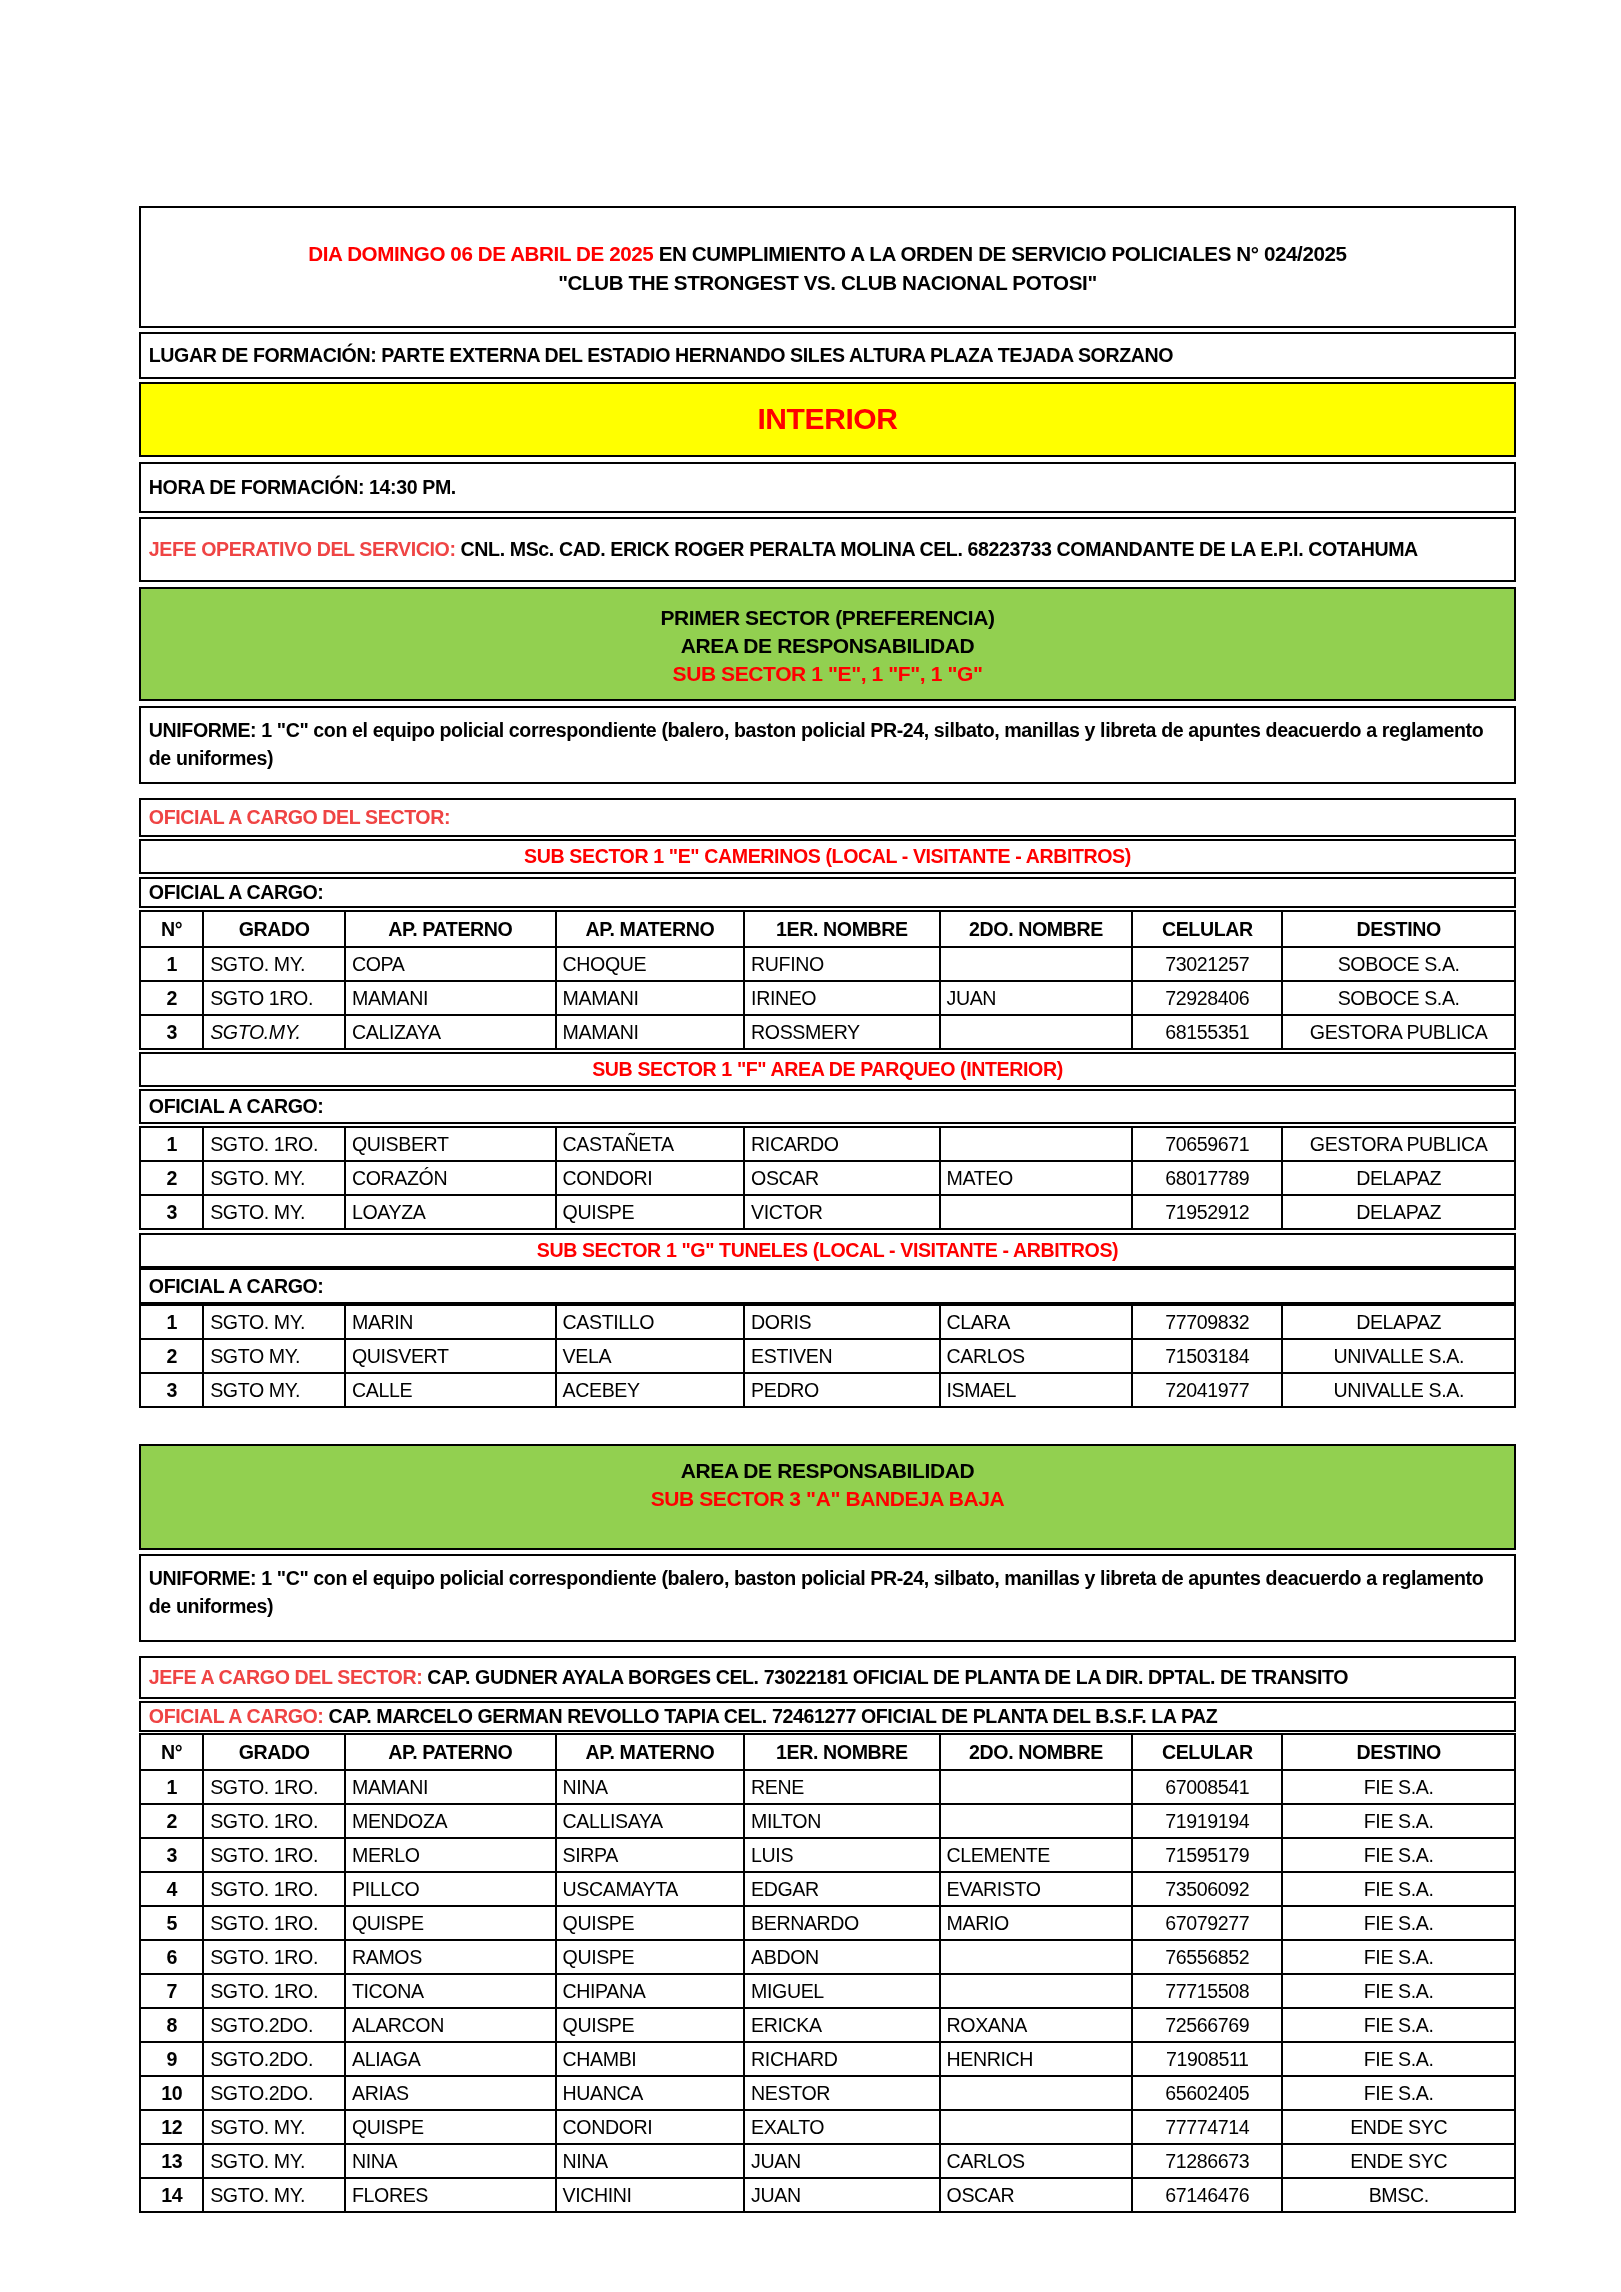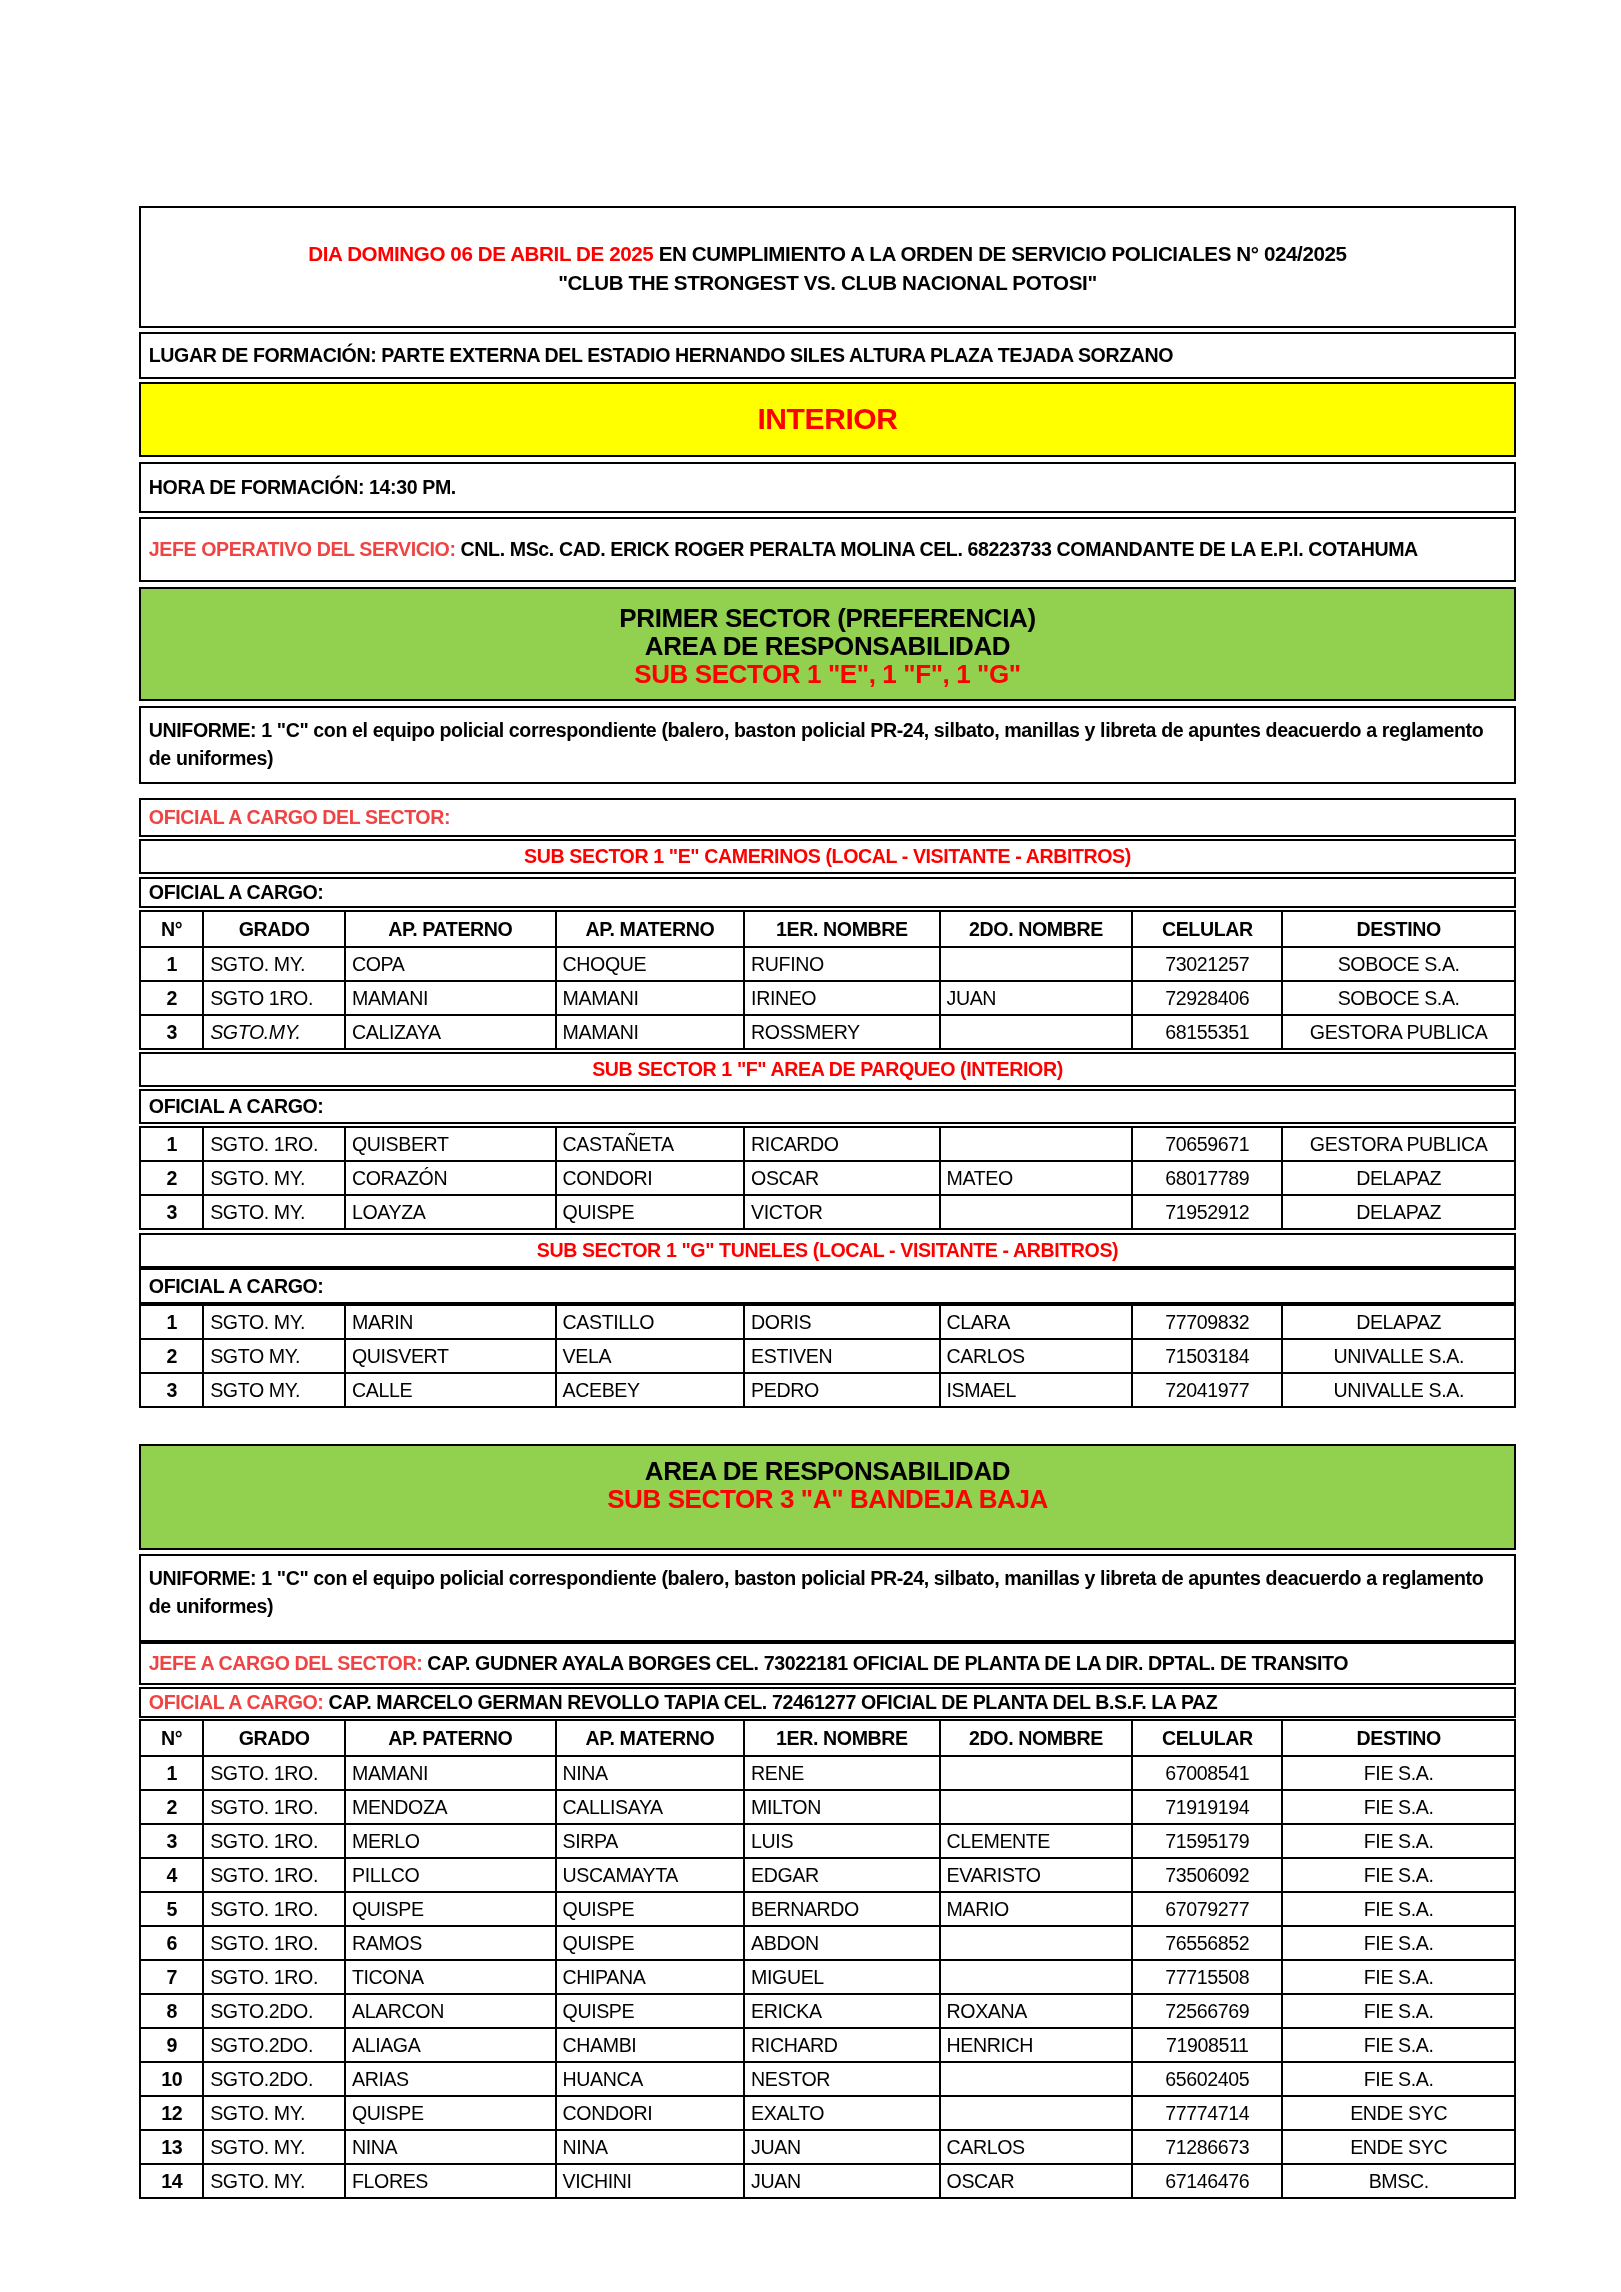--- a/index.html
+++ b/index.html
@@ -29,29 +29,29 @@
   .lugar-row { height: 47px; }
   .hora-row  { height: 51px; margin-top: 4.9px; }
   .jefe-row  { height: 65px; }
   .text-row .seg-red { color: #ef4444; white-space: pre; }
   .text-row .seg-black { white-space: pre-wrap; }
 
   
   .green-band { margin-top: 5.9px; background: #92D050; text-align: center; padding-top: 14.7px; }
   .green-band.first { height: 114px; }
   .green-band.third { height: 106px; margin-top: 36px; padding-top: 10.8px; }
-  .green-line { font-size: 26px; font-weight: bold; line-height: 28px; }
+  .green-line { font-size: 21px; font-weight: bold; line-height: 28px; }
 
   .uniforme-row { margin-top: 4.9px; min-height: 78px; font-size: 19.6px; font-weight: bold; padding: 7.8px 7.8px; line-height: 28px; }
   .uniforme-row.second { min-height: 88px; margin-top: 3.9px; }
 
   .oficial-sector-row { margin-top: 14px; height: 39px; }
   .sub-label-row { margin-top: 2px; height: 35px; text-align: center; font-size: 19.6px; font-weight: bold; color: #FF0000; line-height: 30px; }
   .oficial-row { margin-top: 2.9px; height: 31px; font-size: 19.6px; font-weight: bold; padding: 0 7.8px; display: flex; align-items: center; }
-  .jefe2-row { height: 43px; margin-top: 0; }
+  .jefe2-row { height: 43px; margin-top: 14px; }
   .oficial2-row { height: 45px; margin-top: 2px; }
 
   
   table.roster { width: 100%; border-collapse: collapse; table-layout: fixed; margin-top: 2px; border: 2.9px solid #000; }
   table.roster col.c-n   { width: 4.6%; }
   table.roster col.c-gr  { width: 10.3%; }
   table.roster col.c-ap  { width: 15.3%; }
   table.roster col.c-am  { width: 13.7%; }
   table.roster col.c-n1  { width: 14.2%; }
   table.roster col.c-n2  { width: 14.0%; }

